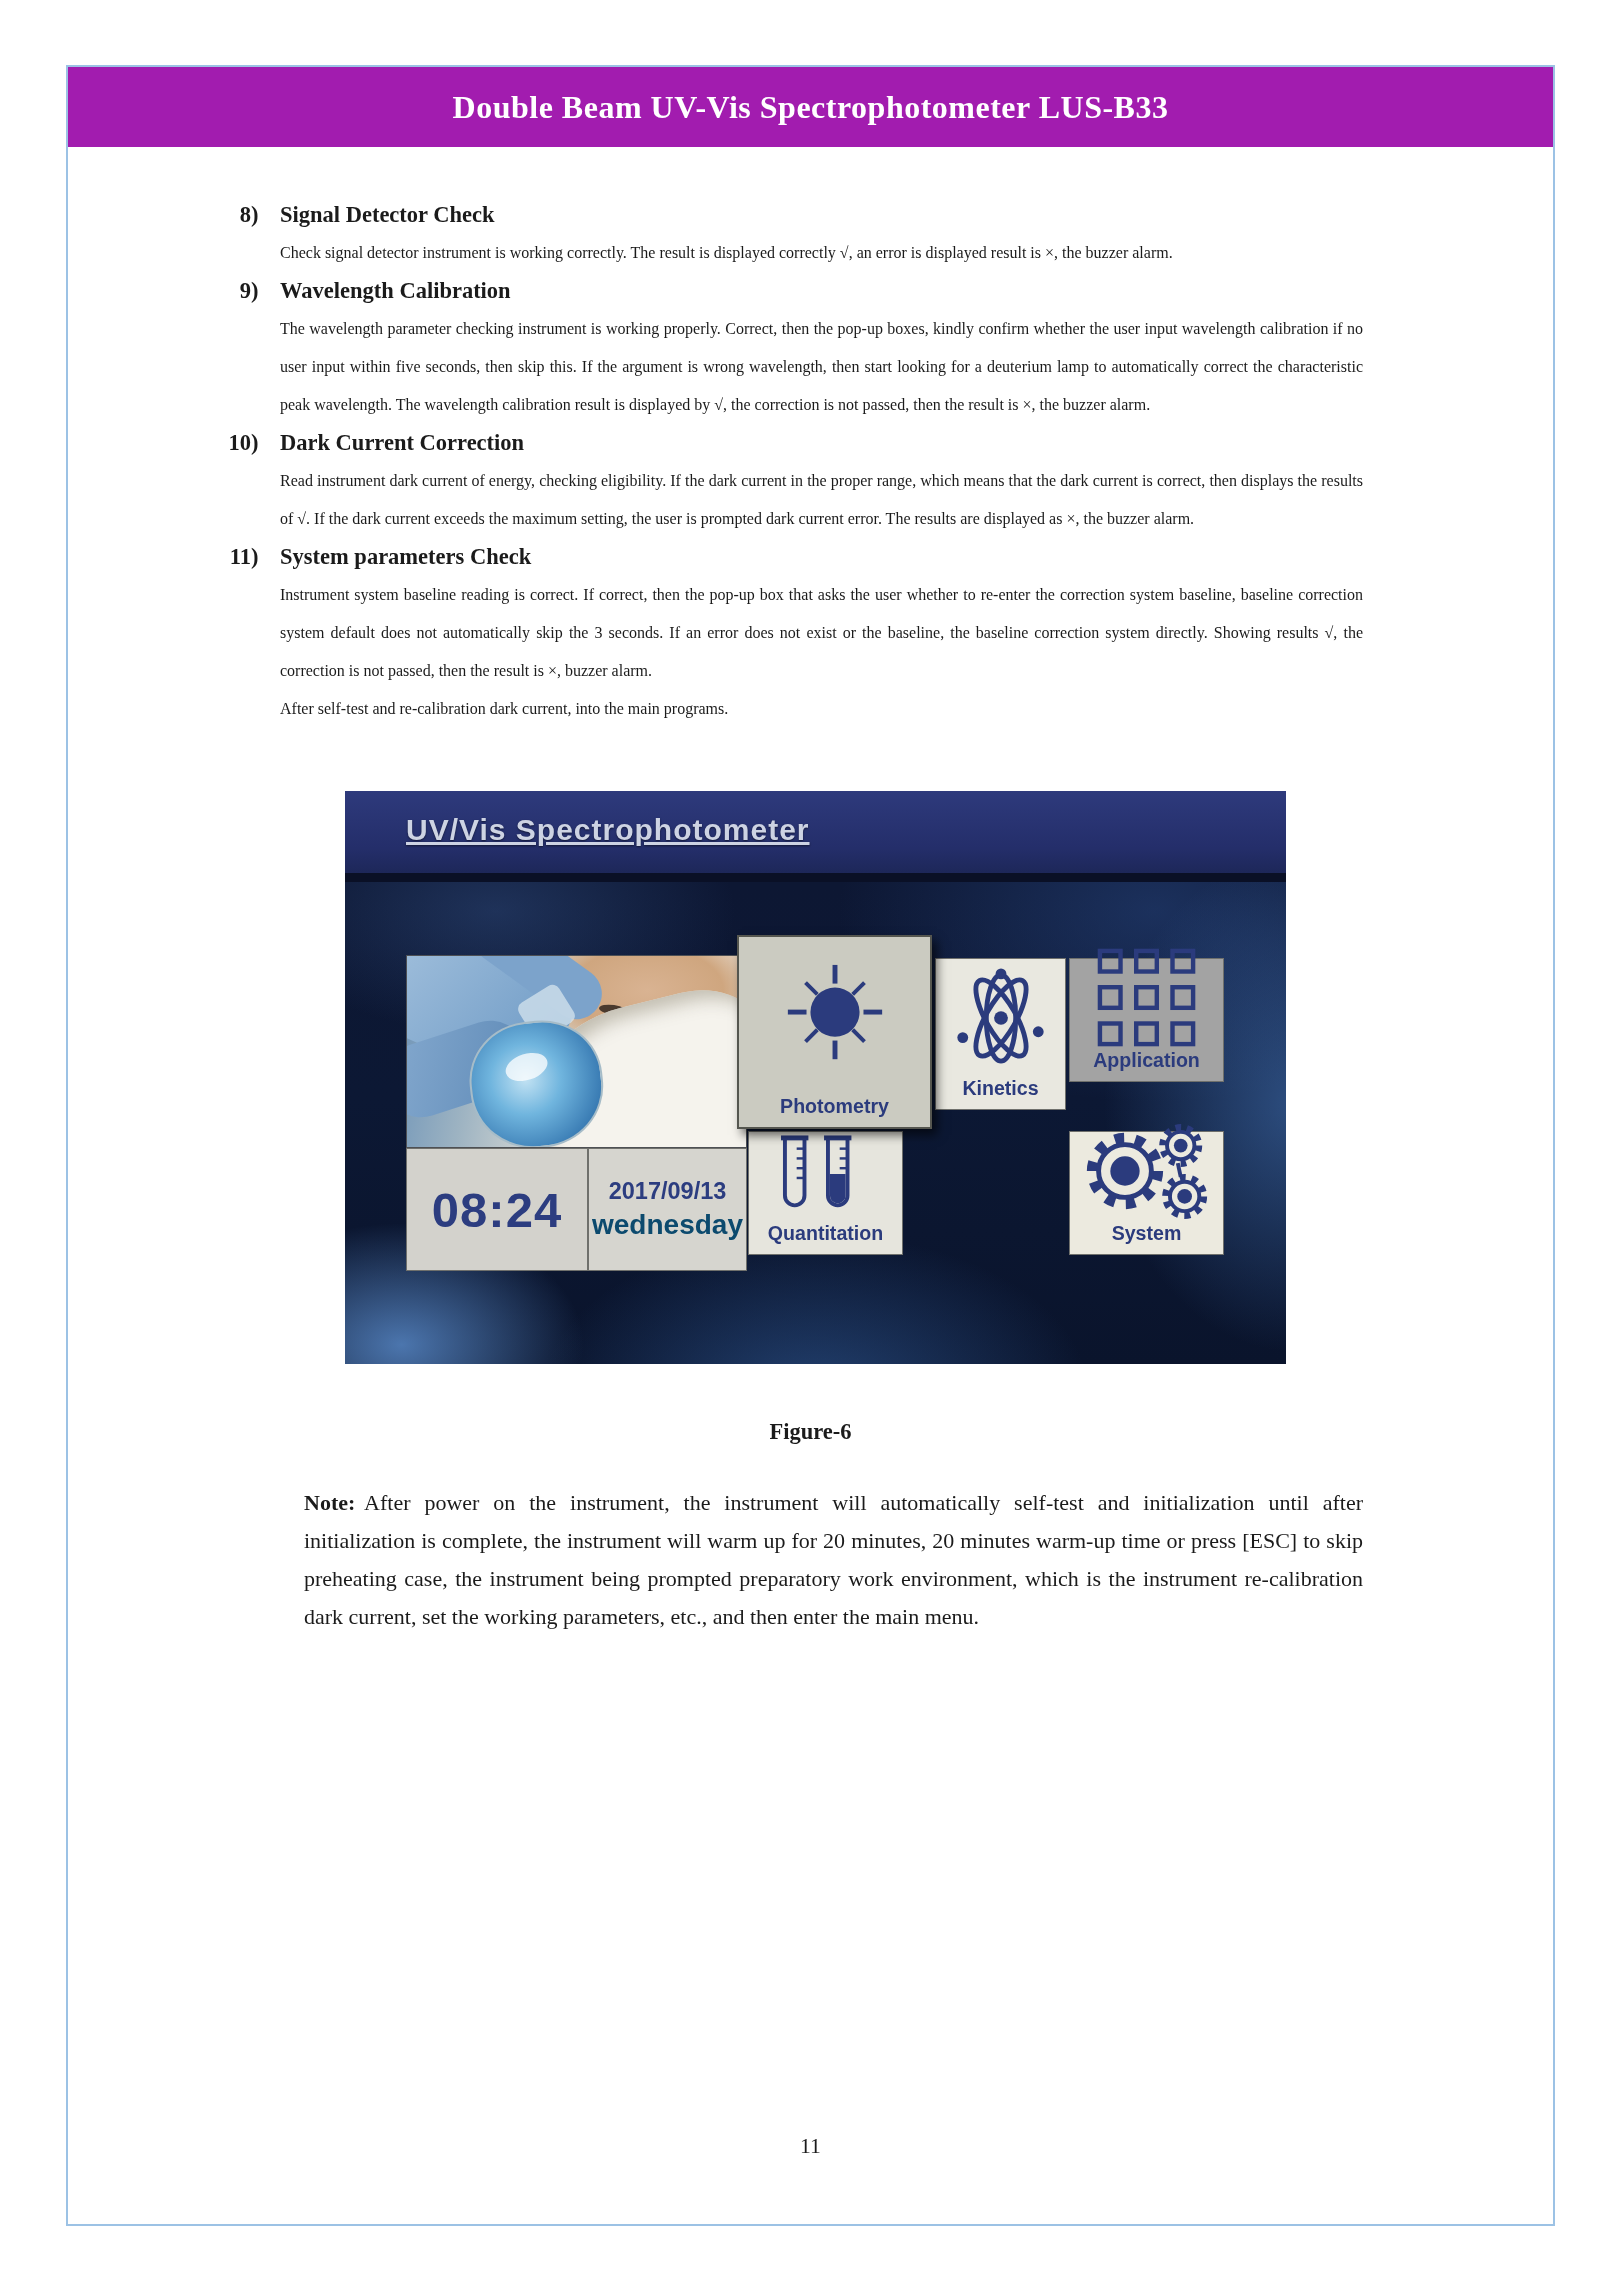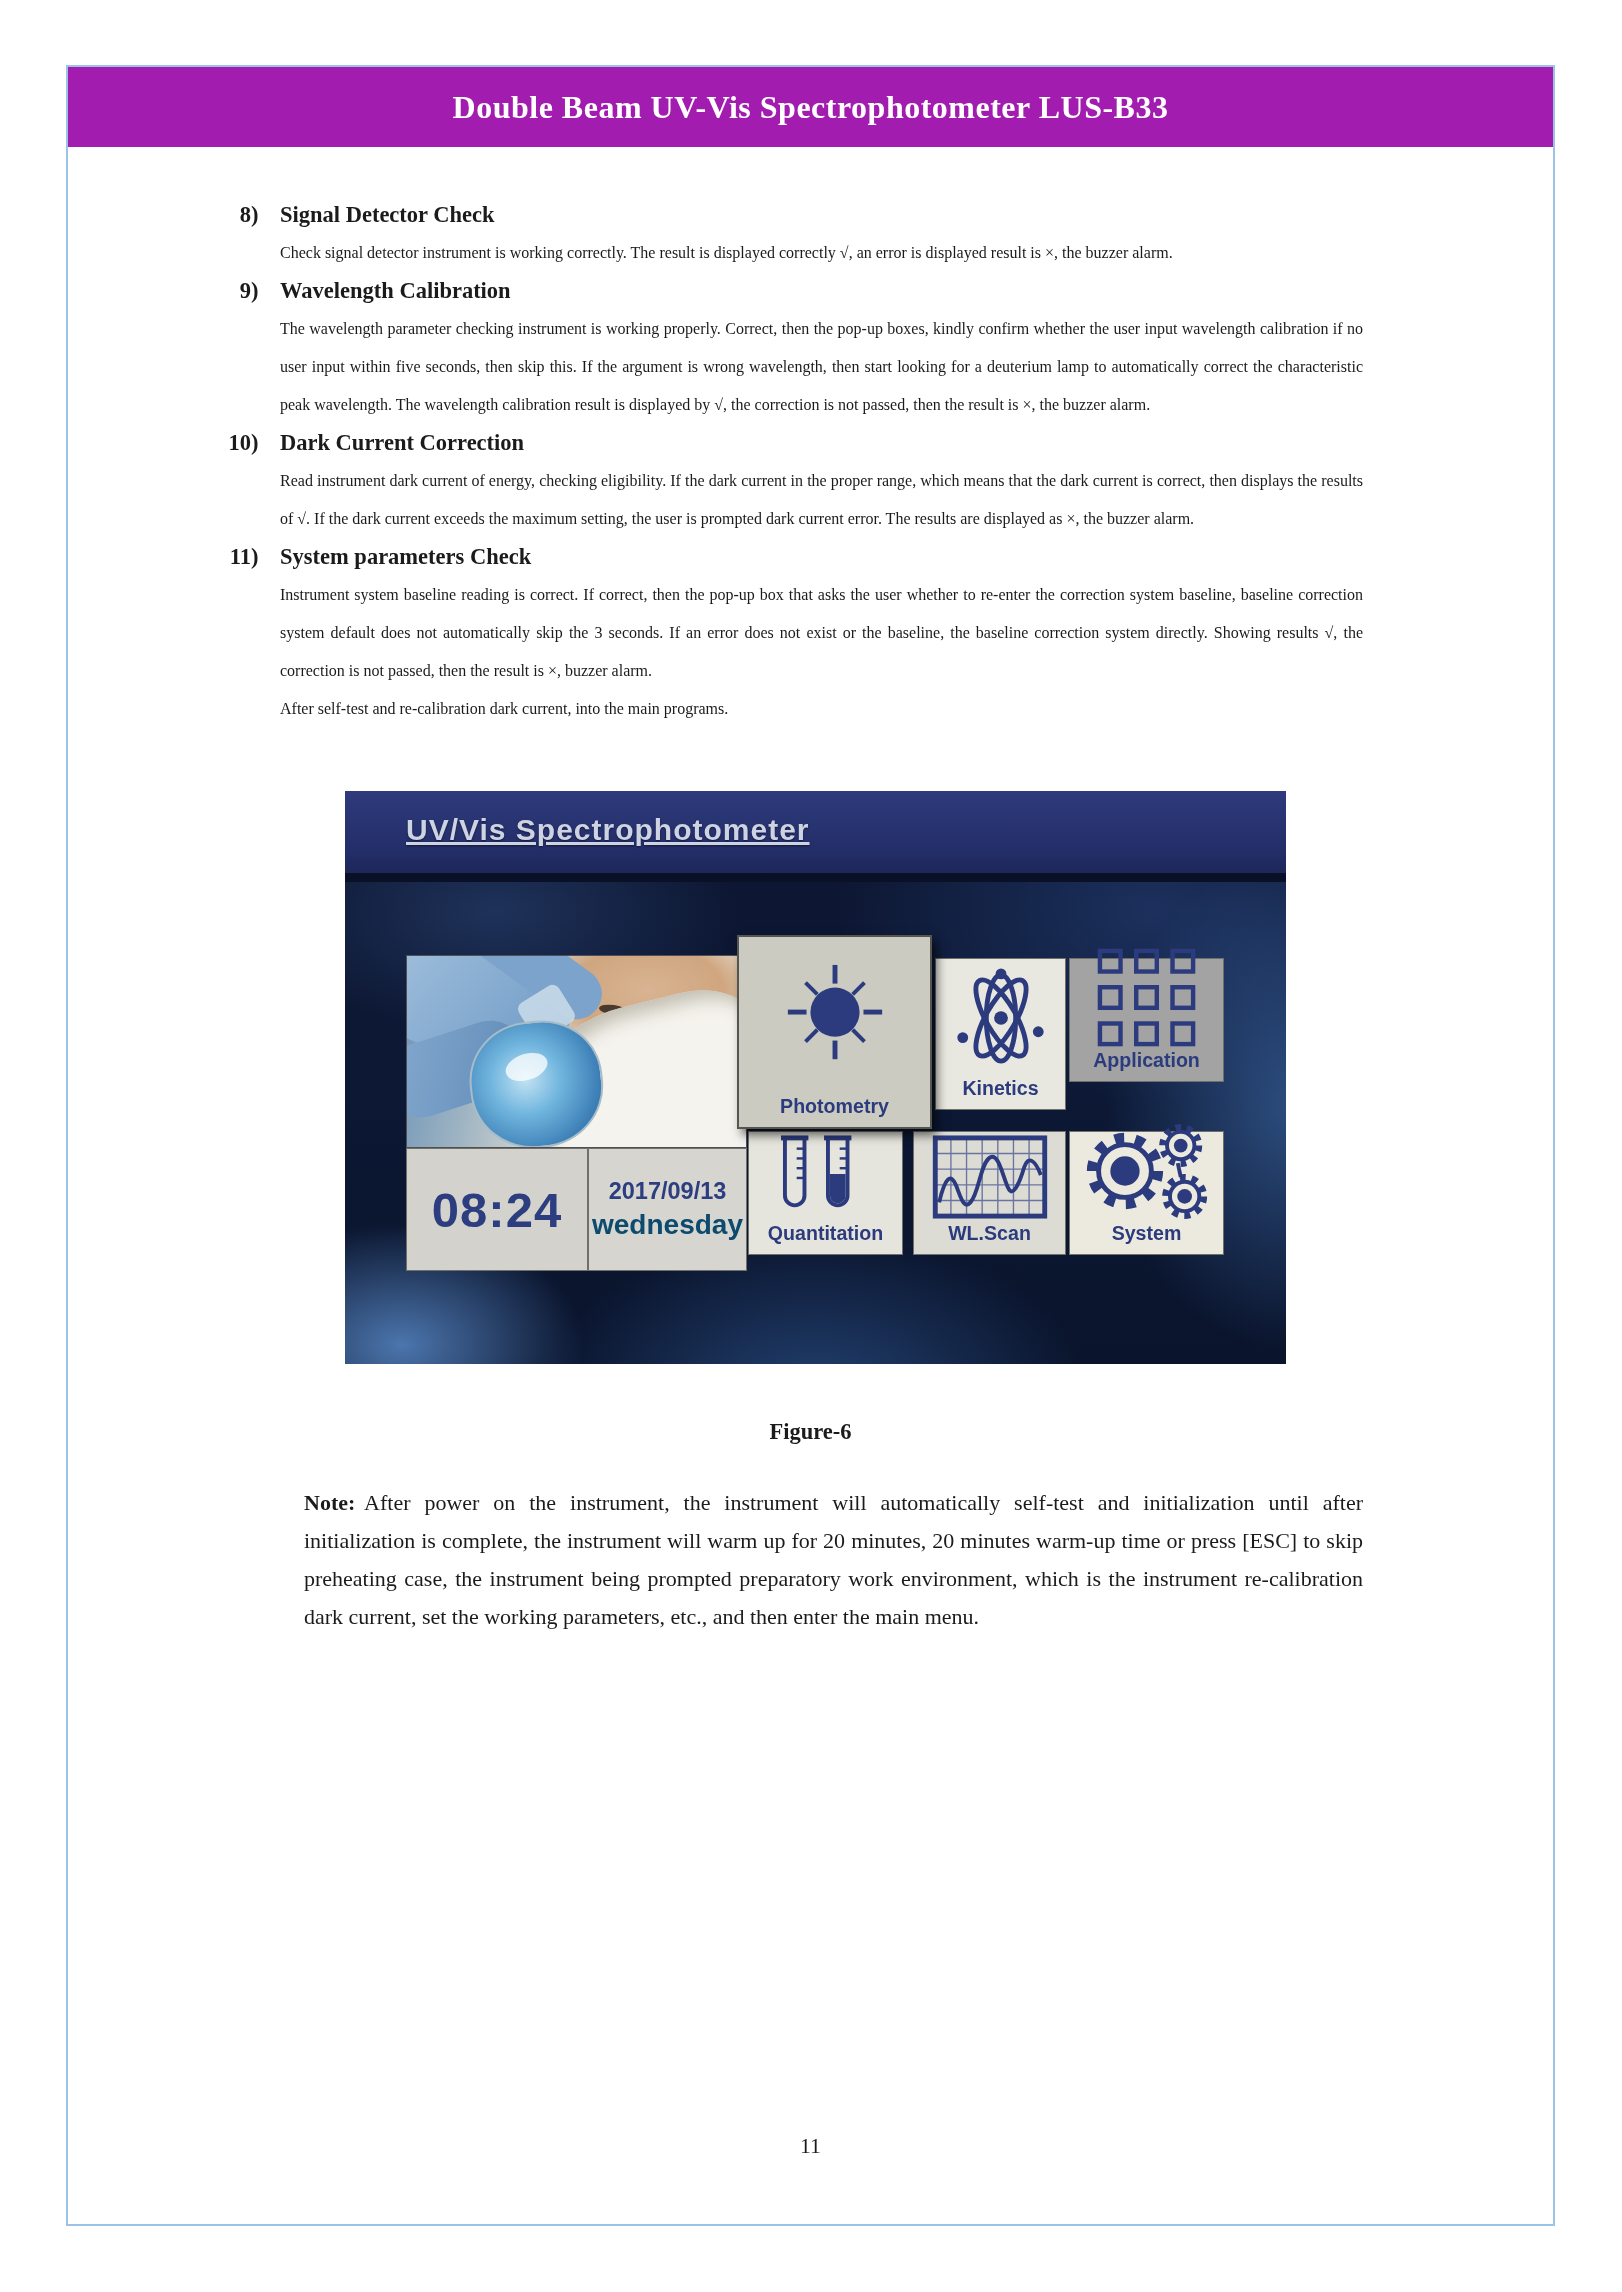--- a/index.html
+++ b/index.html
@@ -260,41 +260,20 @@
                 <line x1="18" y1="46" x2="26" y2="46"></line>
               <line x1="62" y1="16" x2="70" y2="16"></line>
                 <line x1="62" y1="26" x2="70" y2="26"></line>
               <line x1="62" y1="36" x2="70" y2="36"></line>
             </g>
           </svg>
         </div>
         <span class="t-label">Quantitation</span>
       </div>
 
-      <div class="tile t-wls">
-        <div class="icon-wrap">
-          <svg width="118" height="86" viewBox="0 0 120 88">
-            <g stroke="#6a74a0" stroke-width="1.4" fill="none">
-              <line x1="20" y1="4" x2="20" y2="84"></line>
-                <line x1="36" y1="4" x2="36" y2="84"></line>
-              <line x1="52" y1="4" x2="52" y2="84"></line>
-                <line x1="68" y1="4" x2="68" y2="84"></line>
-              <line x1="84" y1="4" x2="84" y2="84"></line>
-                <line x1="100" y1="4" x2="100" y2="84"></line>
-              <line x1="4" y1="20" x2="116" y2="20"></line>
-                <line x1="4" y1="36" x2="116" y2="36"></line>
-              <line x1="4" y1="52" x2="116" y2="52"></line>
-                <line x1="4" y1="68" x2="116" y2="68"></line>
-            </g>
-            <rect x="4" y="4" width="112" height="80" class="st" stroke-width="5"></rect>
-            <path class="st" stroke-width="4" d="M8,70 C14,44 20,40 25,52 C30,64 33,78 40,70 C49,60 50,30 60,24 C69,19 73,44 79,56 C83,64 89,54 95,34 C99,22 106,26 112,42"></path>
-          </svg>
-        </div>
-        <span class="t-label">WL.Scan</span>
-      </div>
 
       <div class="tile t-sys">
         <div class="icon-wrap">
           <svg width="133" height="102" viewBox="0 0 136 104">
             <g class="st">
               <circle cx="46" cy="52" r="33" stroke-width="12" stroke-dasharray="9.5 11.2"></circle>
               <circle cx="46" cy="52" r="27" stroke-width="5"></circle>
               <circle cx="103" cy="26" r="18" stroke-width="8" stroke-dasharray="5.6 5.7"></circle>
               <circle cx="103" cy="26" r="14" stroke-width="4"></circle>
               <circle cx="107" cy="78" r="19" stroke-width="8" stroke-dasharray="6 6"></circle>

